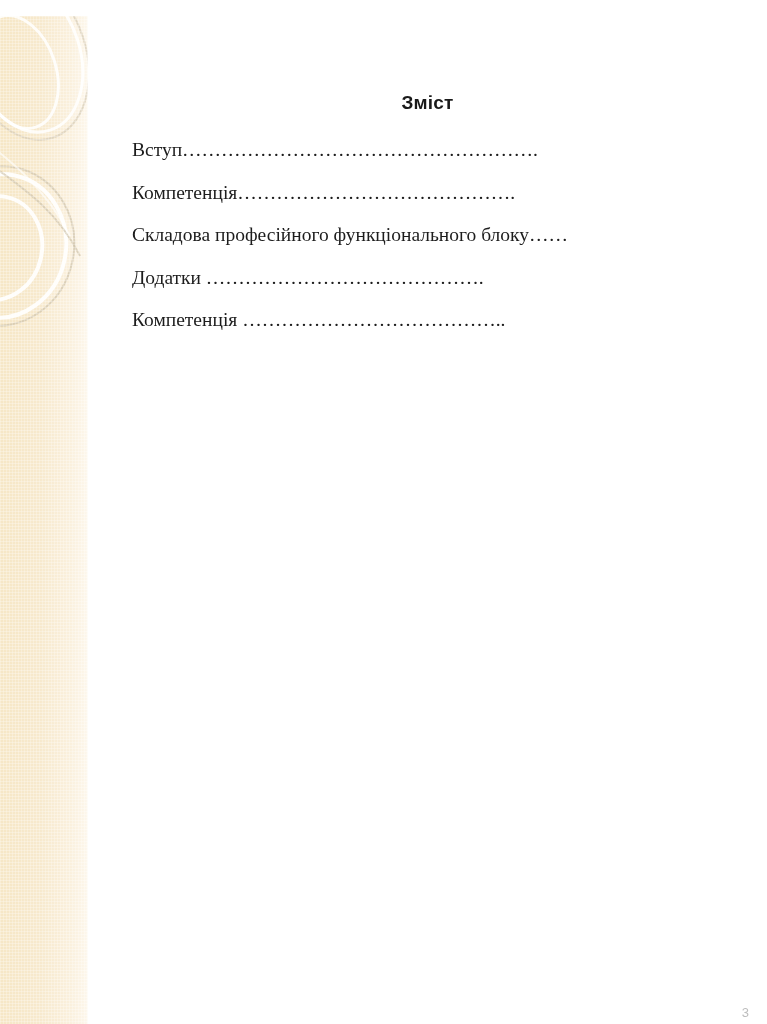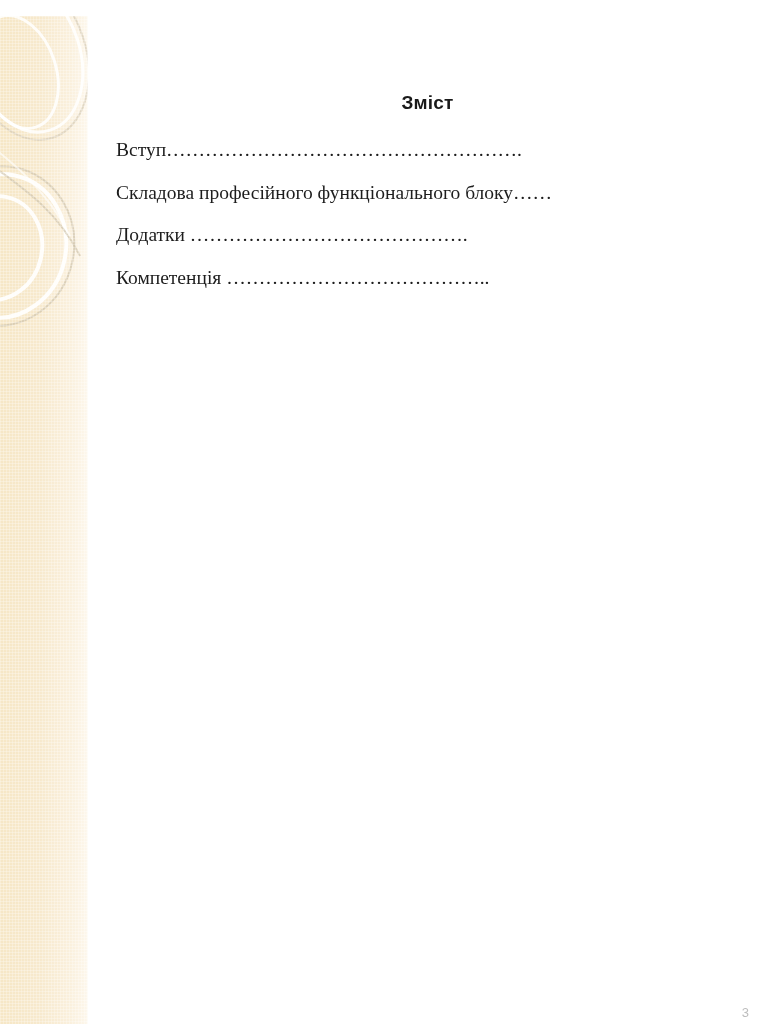--- a/index.html
+++ b/index.html
@@ -70,21 +70,21 @@
     top: 76px;
     text-align: center;
     font-family: "Liberation Sans", sans-serif;
     font-weight: bold;
     font-size: 19px;
     color: #1a1a1a;
     letter-spacing: 0.2px;
   }
   .toc-list {
     position: absolute;
-    left: 28px;
+    left: 44px;
     top: 124px;
     right: 40px;
   }
   .toc-item {
     font-family: "Liberation Serif", serif;
     font-size: 19.5px;
     color: #1d1d1d;
     line-height: 1.0;
     margin-bottom: 23px;
     white-space: nowrap;
@@ -126,20 +126,21 @@
     </svg>
   </div>
   <div class="band-edge"></div>
 
   <div class="content">
 
     <div class="toc-title">Зміст</div>
 
     <div class="toc-list">
       <div class="toc-item">Вступ……………………………………………….</div>
+      <div class="toc-item">Компетенція…………………………………….</div>
       <div class="toc-item">Складова професійного функціонального блоку……</div>
       <div class="toc-item">Додатки …………………………………….</div>
       <div class="toc-item">Компетенція …………………………………..</div>
     </div>
 
   </div>
 
   <div class="page-number">3</div>
 
 </div>

